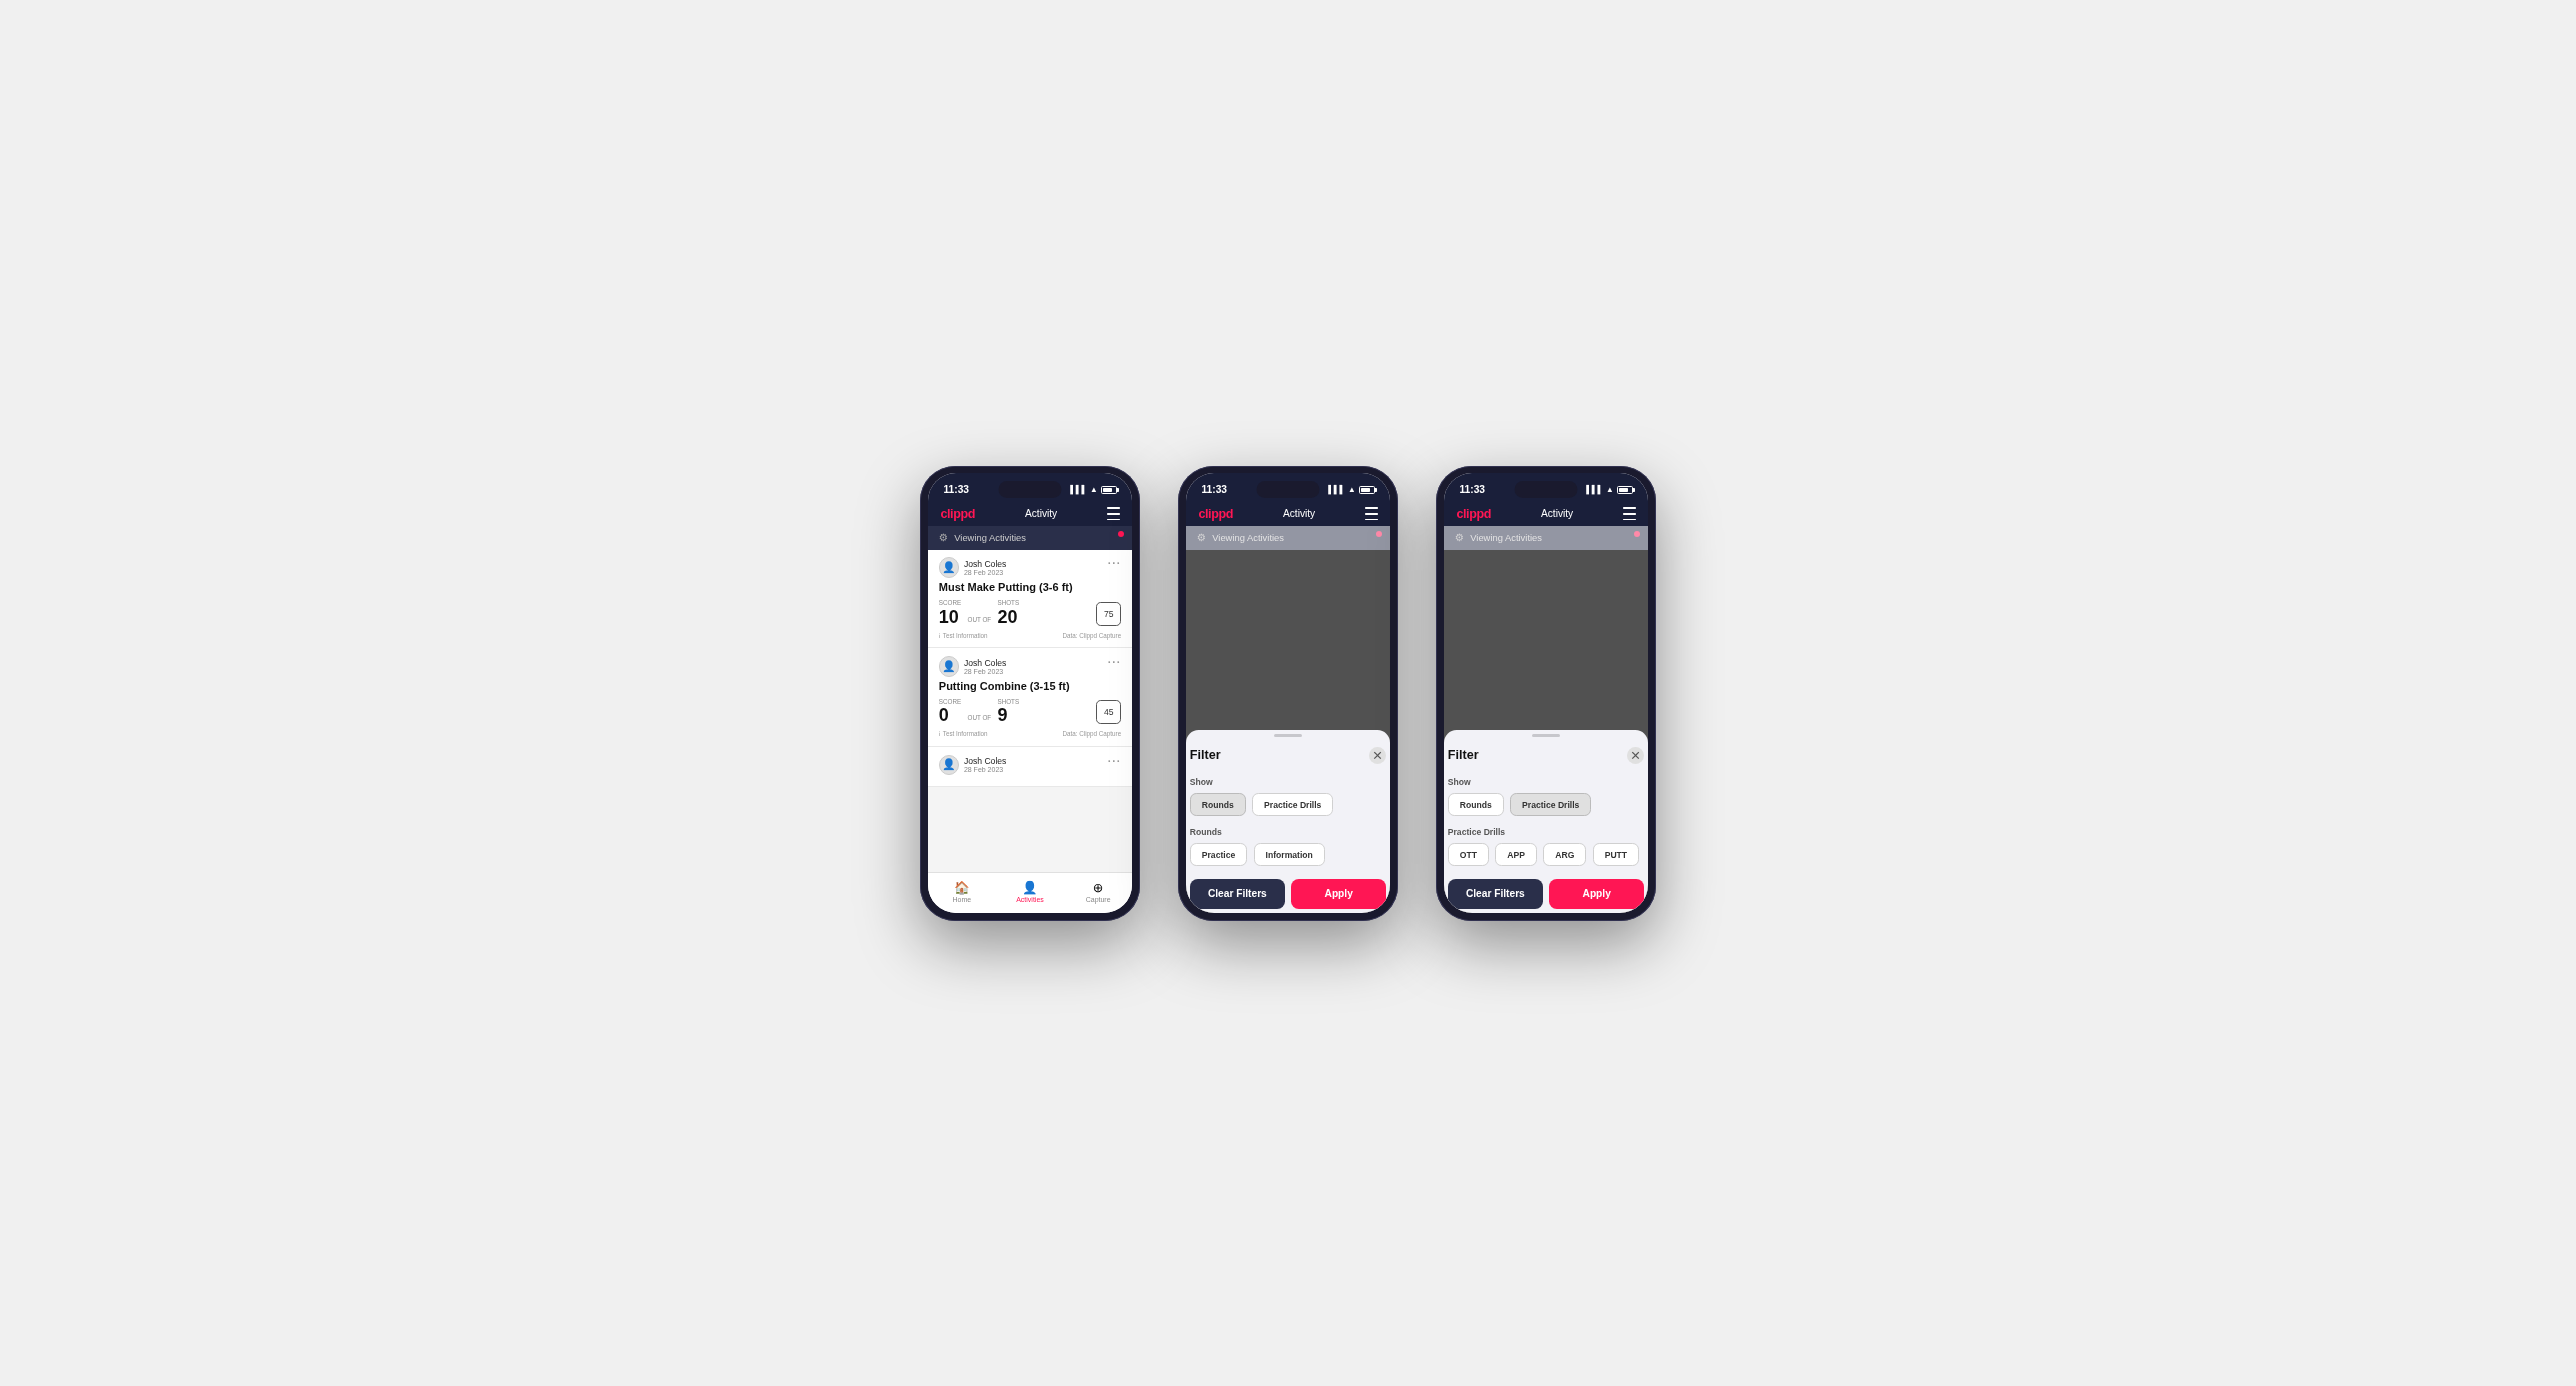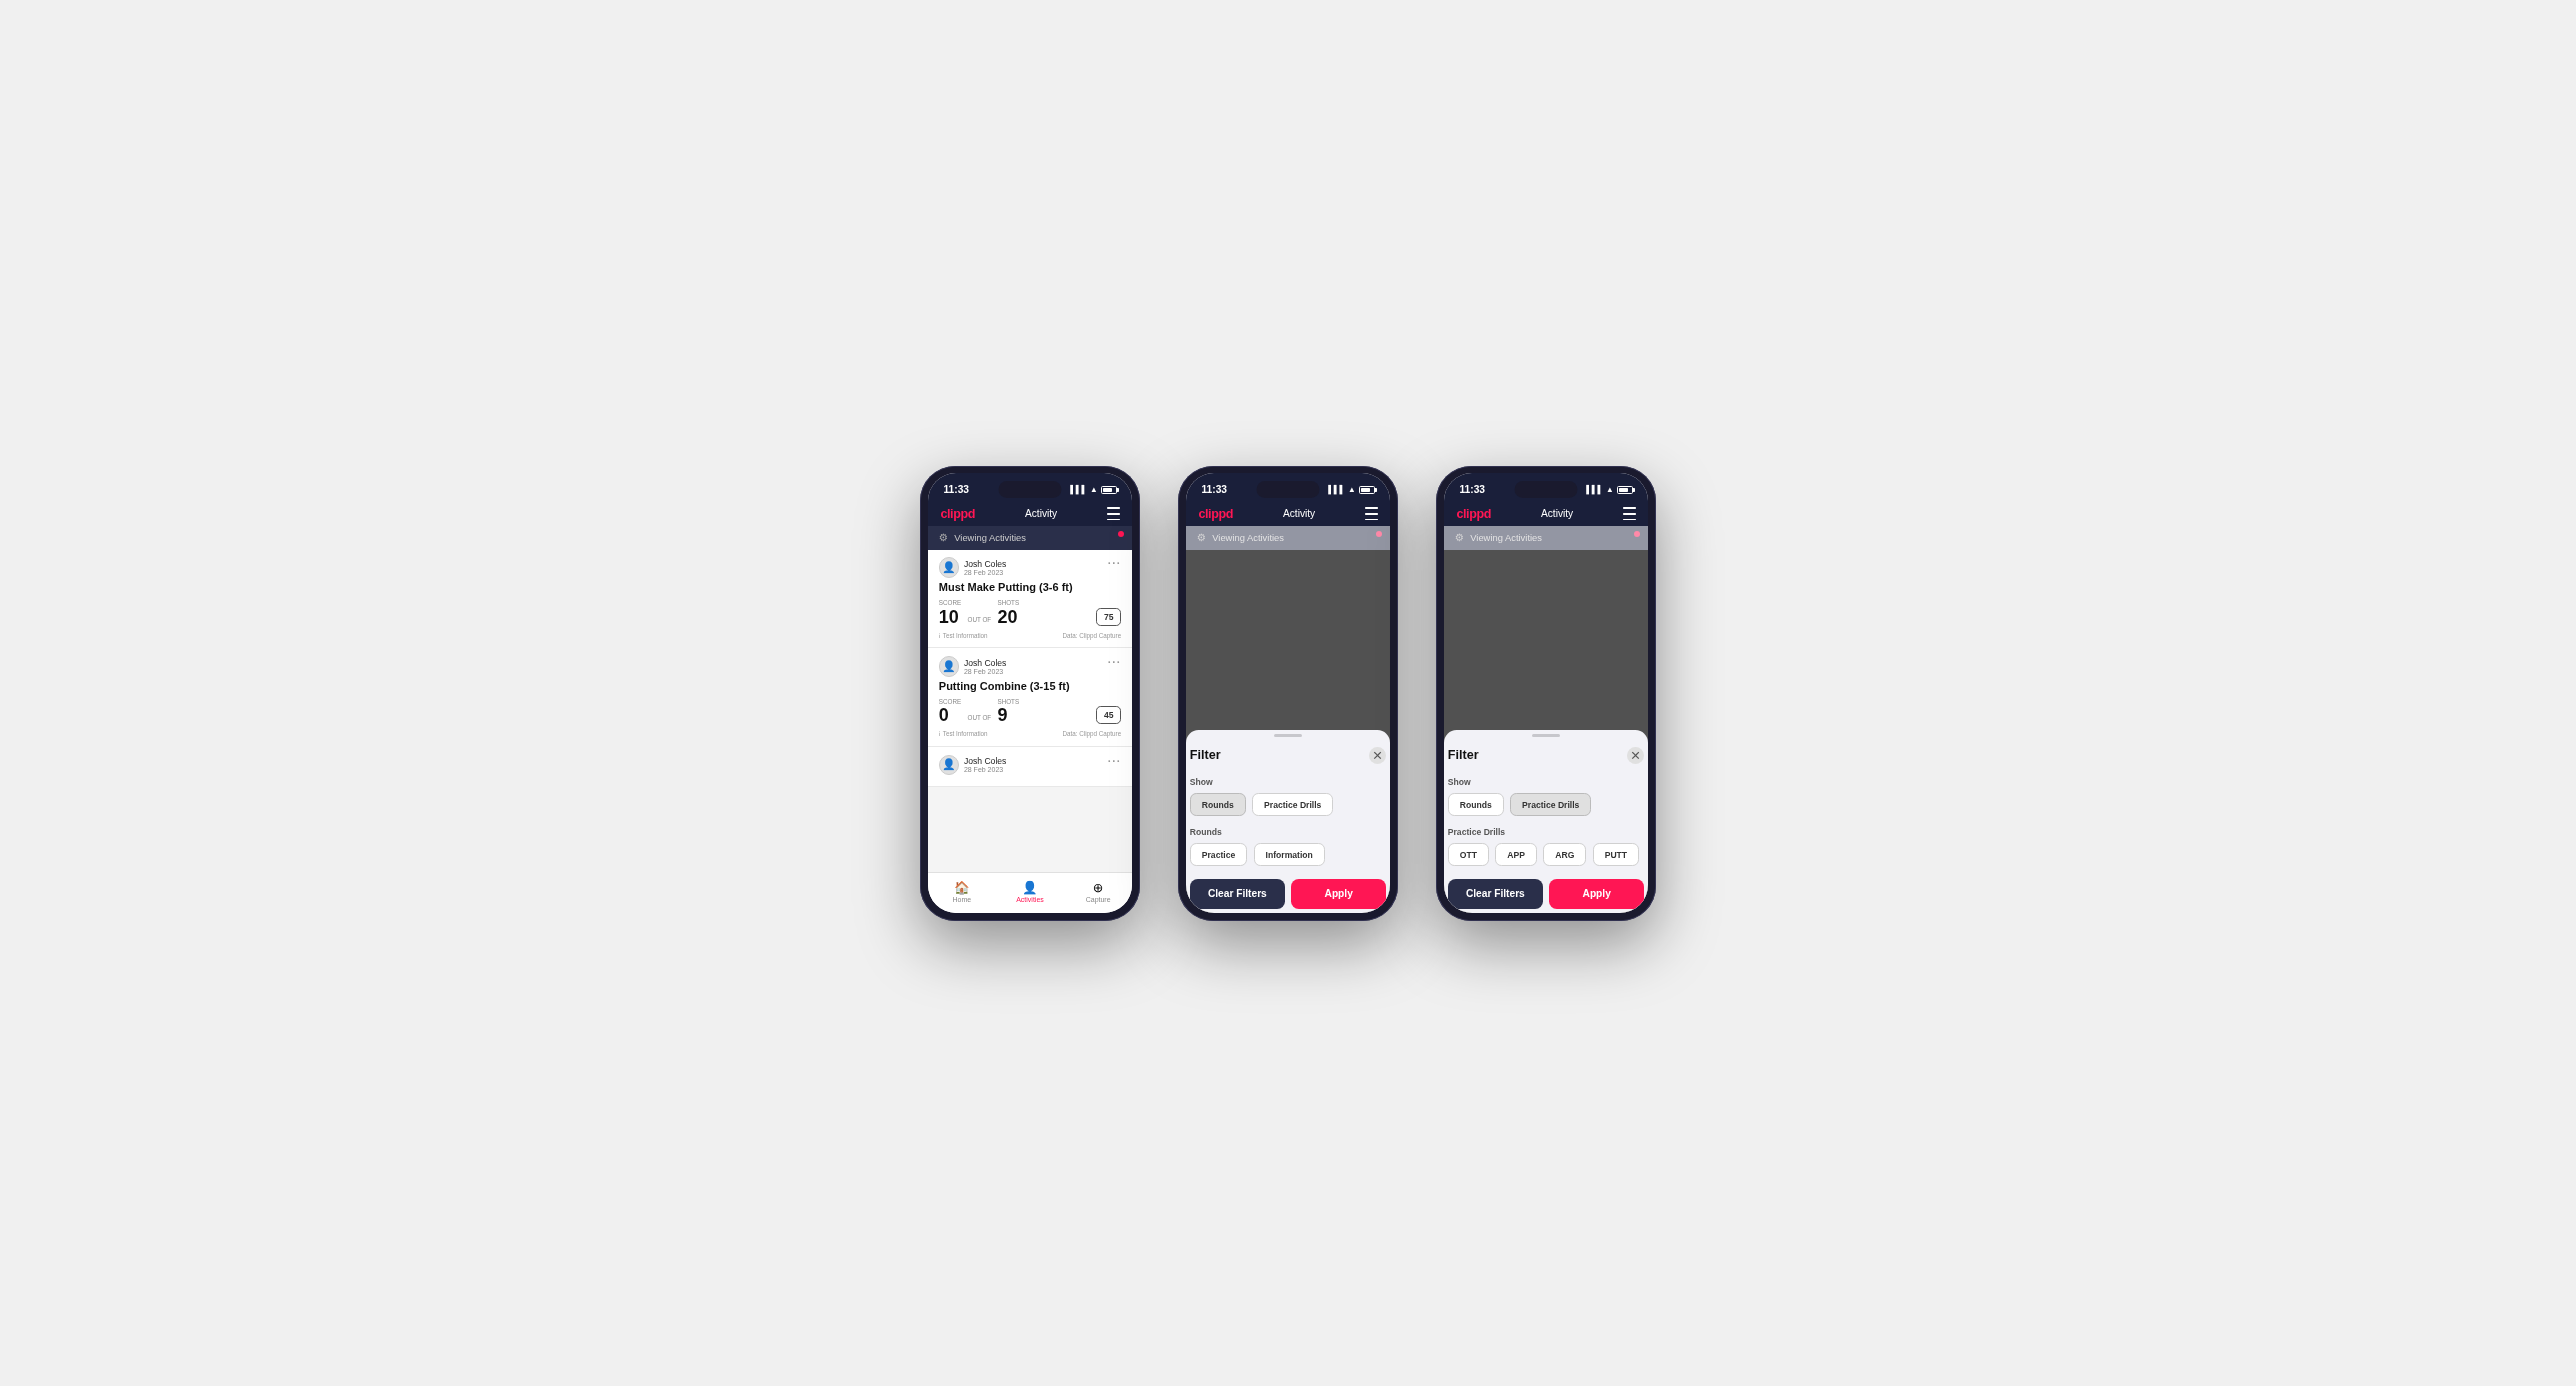--- a/index.html
+++ b/index.html
@@ -133,23 +133,23 @@
     .user-info .user-name { font-size: 8.6px; font-weight: 400; color: #222; }
     .user-info .user-date { font-size: 7px; color: #888; }
     .more-dots { color: #999; font-size: 11px; font-weight: 700; letter-spacing: 0.8px; }
     .card-title { font-size: 11px; font-weight: 700; color: #111; margin: 3.1px 0 6.3px; }
     .stats-row { display: flex; align-items: flex-end; gap: 4.7px; margin-bottom: 4.7px; }
     .stat-block { }
     .stat-label { font-size: 6.3px; color: #888; text-transform: uppercase; margin-bottom: 1.6px; }
     .stat-value { font-size: 18px; font-weight: 700; color: #111; line-height: 1; }
     .stat-out-of { font-size: 6.3px; color: #888; margin: 0 1.6px 3.1px; }
     .shot-quality-badge {
-      width: 25px; height: 18px; border: 1.6px solid #555; border-radius: 4.7px;
+      width: 25px; height: 24px; border: 1.6px solid #555; border-radius: 4.7px;
       display: flex; align-items: center; justify-content: center;
-      font-size: 8.6px; font-weight: 700; color: #333; margin-left: auto;
+      font-size: 8.6px; font-weight: 400; color: #333; margin-left: auto;
     }
     .card-footer { display: flex; justify-content: space-between; align-items: center; }
     .test-info { display: flex; align-items: center; gap: 2.4px; color: #999; font-size: 6.3px; }
     .data-source { font-size: 6.3px; color: #999; }
 
     
     .tab-bar {
       background: #fff;
       border-top: 0.8px solid #e0e0e0;
       display: flex;

